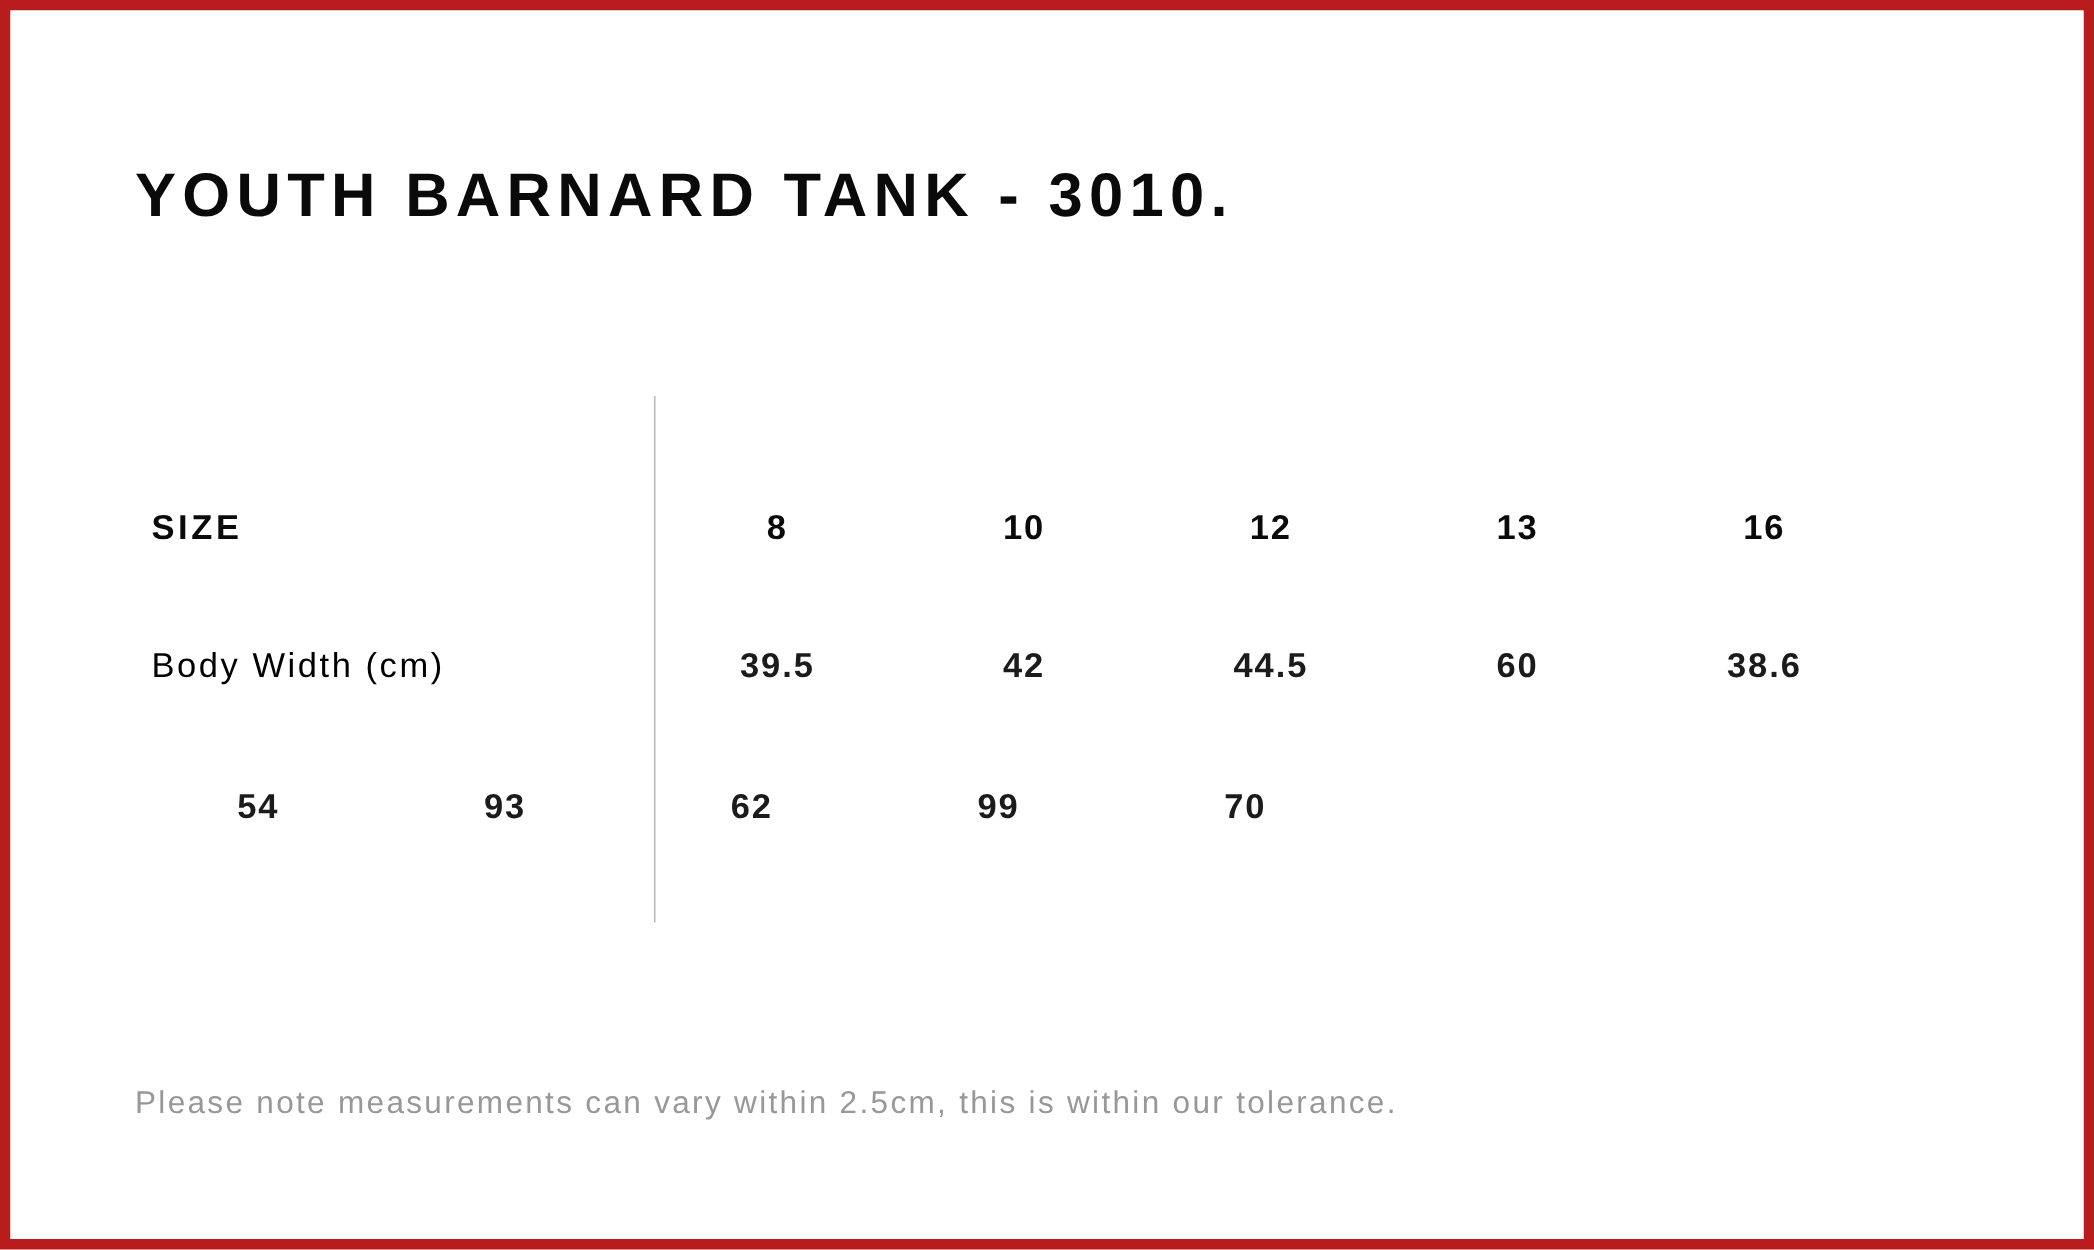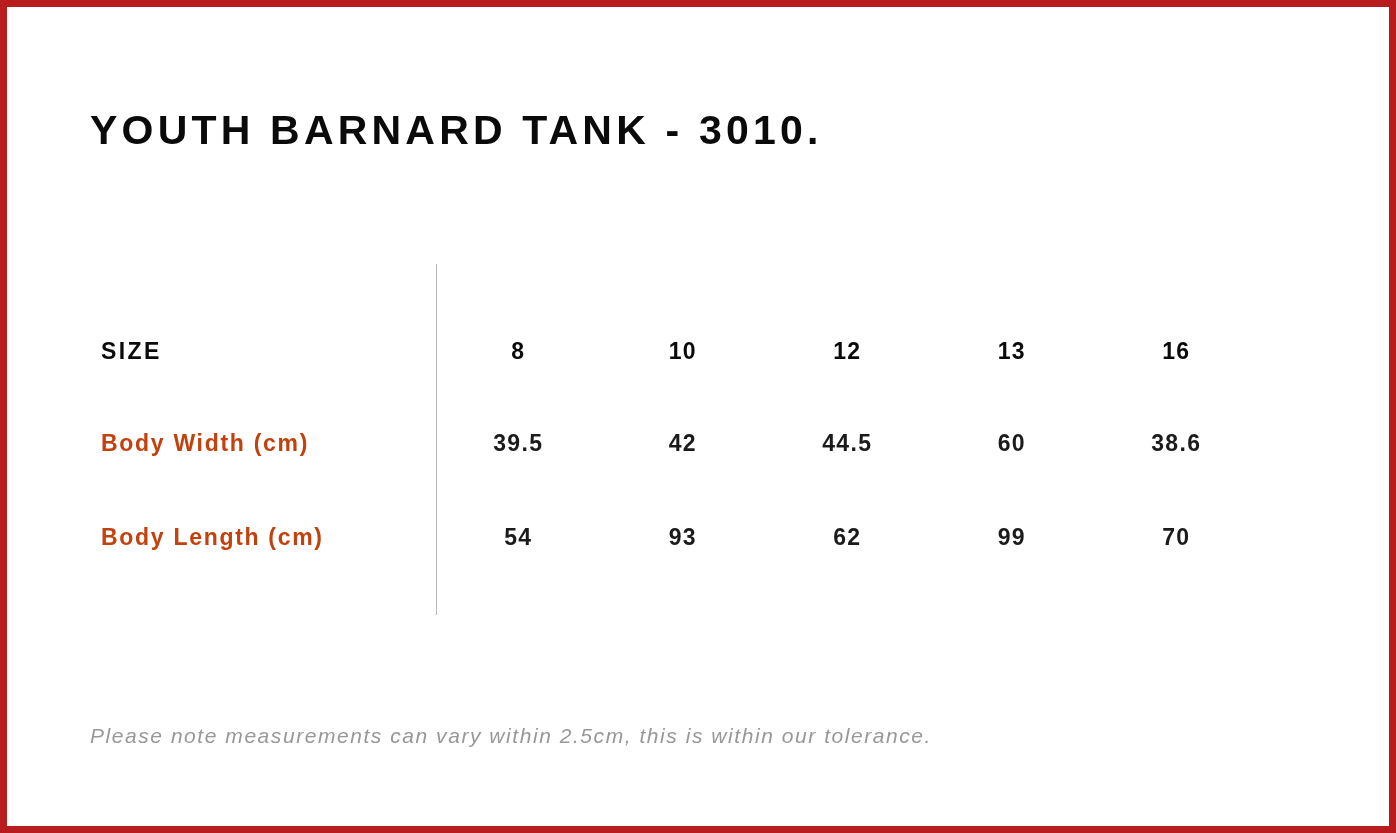--- a/index.html
+++ b/index.html
@@ -83,22 +83,22 @@
     letter-spacing: 1.7px;
     white-space: nowrap;
     line-height: 1;
   }
   .cell-label.head {
     font-weight: bold;
     color: #0a0a0a;
     letter-spacing: 2.4px;
   }
   .cell-label.body {
-    font-weight: bold;
-    color: #c2410c;
+    font-weight: normal;
+    color: #000000;
     margin-top: 15px;
   }
 
   .cell-val {
     flex: 0 0 164.5px;
     width: 164.5px;
     text-align: center;
     font-size: 23px;
     letter-spacing: 1.3px;
     white-space: nowrap;
@@ -112,21 +112,20 @@
     font-weight: bold;
     color: #1b1b1b;
   }
 
   
   .footnote {
     position: absolute;
     left: 83px;
     top: 718px;
     font-size: 21px;
-    font-style: italic;
     color: #989898;
     letter-spacing: 1.55px;
     white-space: nowrap;
     line-height: 1;
   }
 </style>
 </head>
 <body>
 
 <div class="frame">
@@ -150,21 +149,20 @@
       <div class="row row-0">
         <div class="cell-label body">Body Width (cm)</div>
         <div class="cell-val body">39.5</div>
         <div class="cell-val body">42</div>
         <div class="cell-val body">44.5</div>
         <div class="cell-val body">60</div>
         <div class="cell-val body">38.6</div>
       </div>
 
       <div class="row row-1">
-        <div class="cell-label body">Body Length (cm)</div>
         <div class="cell-val body">54</div>
         <div class="cell-val body">93</div>
         <div class="cell-val body">62</div>
         <div class="cell-val body">99</div>
         <div class="cell-val body">70</div>
       </div>
 
     </div>
 
     <div class="footnote">Please note measurements can vary within 2.5cm, this is within our tolerance.</div>

